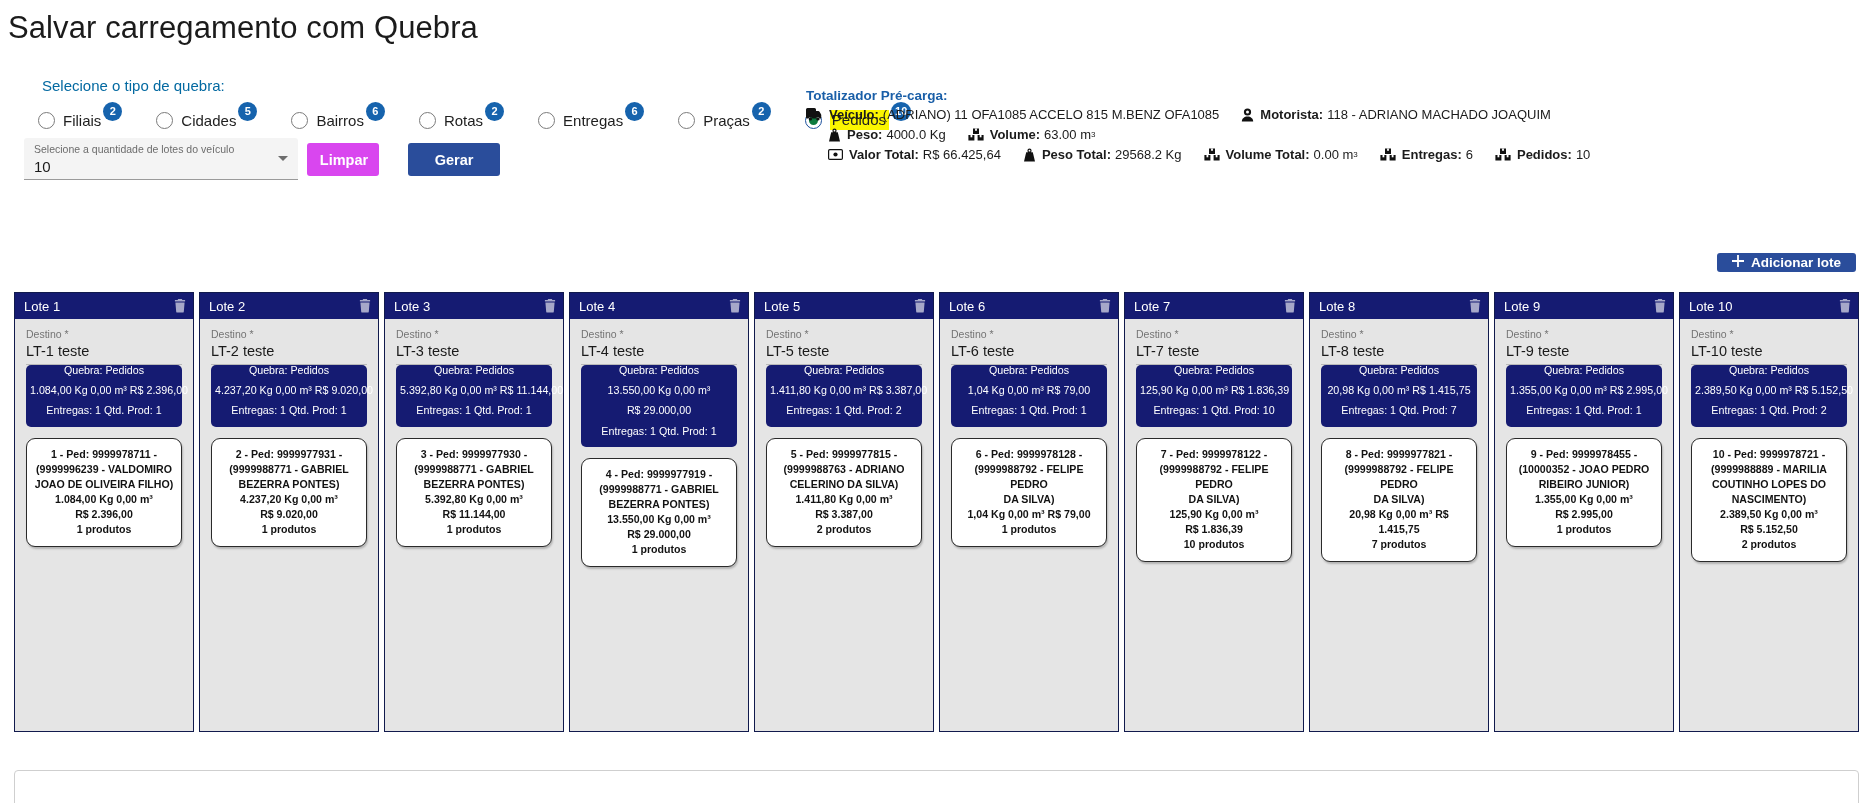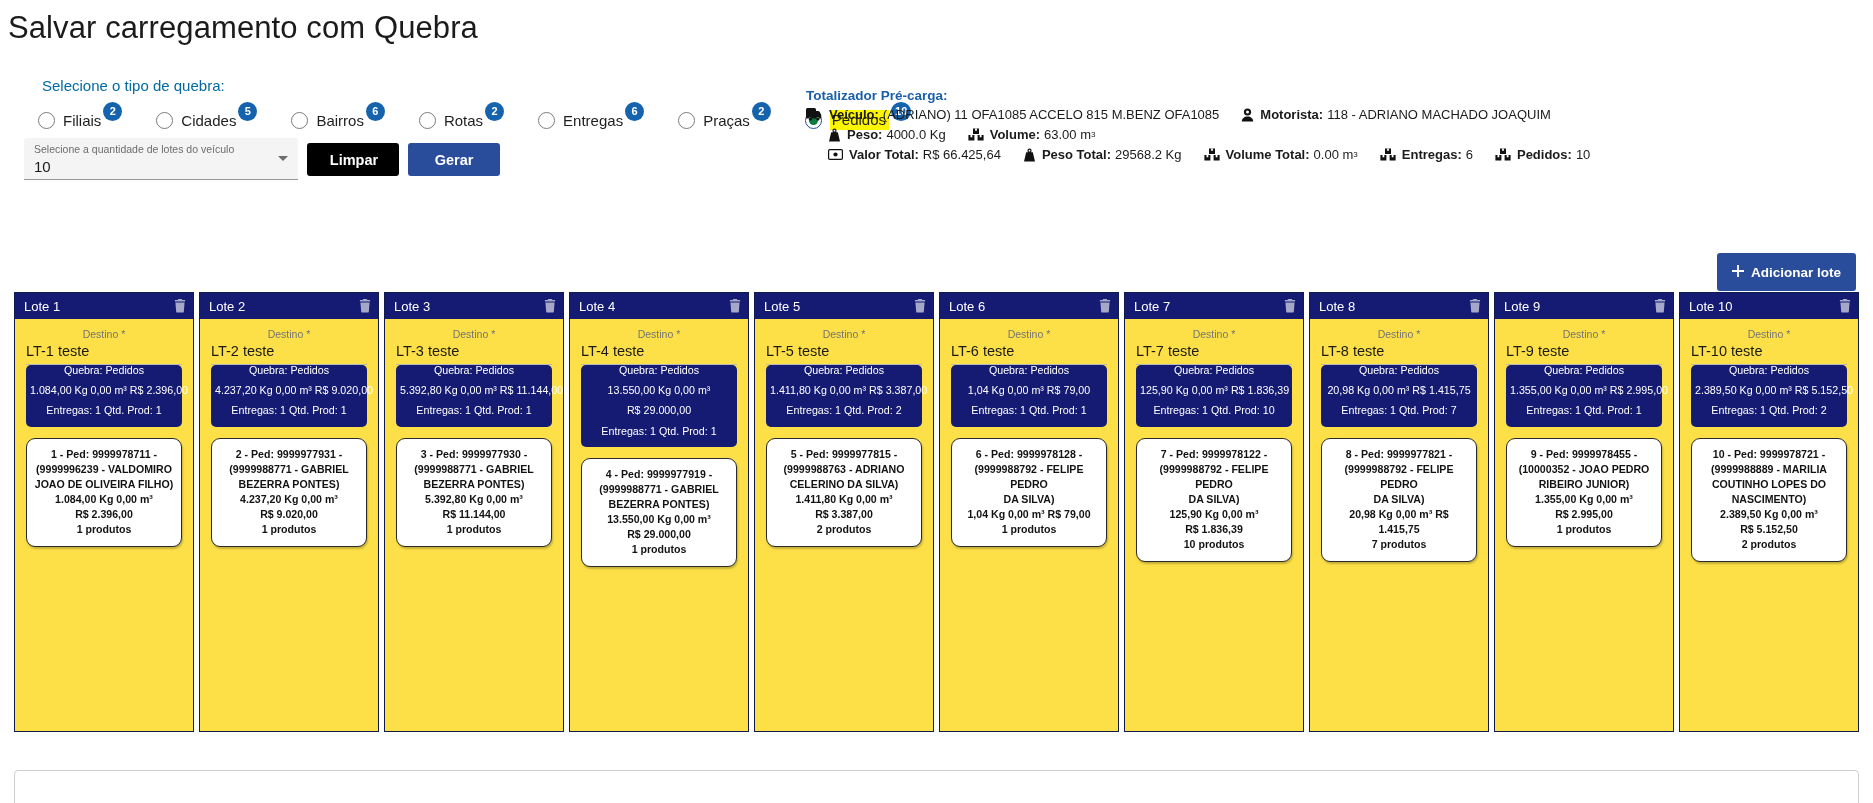--- a/index.html
+++ b/index.html
@@ -70,65 +70,65 @@
     position: absolute; right: 10px; top: 18px;
     width: 0; height: 0; border-left: 5px solid transparent;
     border-right: 5px solid transparent; border-top: 5px solid #6d6d6d;
   }
   .btn {
     position: absolute; top: 143px; height: 33px;
     border: none; border-radius: 3px; color: #fff;
     font-size: 14.5px; font-weight: 600; cursor: pointer;
     font-family: "Liberation Sans", sans-serif;
   }
-  .btn-clear { left: 307px; width: 92px; background: #000000; padding-left: 8px; }
+  .btn-clear { left: 307px; width: 72px; background: #d946ef; padding-left: 8px; }
   .btn-gen   { left: 408px; width: 92px; background: #2a4d9b; }
 
   
   .tot { position: absolute; left: 806px; top: 88px; font-size: 13px; color: #1b1b1b; }
   .tot-title { color: #1a5fa8; font-weight: 700; font-size: 13.5px; margin-bottom: 4px; }
   .tot-line { display: flex; align-items: center; margin-bottom: 5px; white-space: nowrap; }
   .tot-line.indent { padding-left: 22px; }
   .tot-item { display: flex; align-items: center; margin-right: 22px; white-space: nowrap; }
   .tot-item b { font-weight: 700; margin-right: 4px; }
   .ic { display: inline-flex; margin-right: 6px; flex: none; align-items: center; }
   .ic svg { display: block; }
   sup.m3 { font-size: 8px; vertical-align: super; }
 
   
   .btn-add {
     position: absolute; right: 17px; top: 253px;
-    height: 38px; padding: 0 15px; border: none; border-radius: 3px;
+    height: 19px; padding: 0 15px; border: none; border-radius: 3px;
     background: #2a4d9b; color: #fff; font-size: 13.5px; font-weight: 600;
     display: flex; align-items: center; gap: 7px; cursor: pointer;
     font-family: "Liberation Sans", sans-serif;
     margin-left: 16px;
   }
 
   
   .lots {
     position: absolute; left: 14px; top: 292px;
     width: 1845px; height: 440px;
     display: flex; gap: 5px;
     overflow: hidden;
   }
   .lot {
     width: 180px; flex: none;
     border: 1.4px solid #111a4d;
-    background: #fde047;
+    background: #e5e5e5;
     display: flex; flex-direction: column;
   }
   .lot-head {
     height: 26px; background: #151b72; color: #fff;
     display: flex; align-items: center; justify-content: space-between;
     padding: 0 7px 0 9px; font-size: 13px;
   }
   .trash { opacity: .62; cursor: pointer; display: flex; }
   .lot-body { padding: 9px 11px 8px 11px; flex: 1; display: flex; flex-direction: column; }
-  .dest-label { font-size: 10.5px; color: #747474; text-align: center; }
+  .dest-label { font-size: 10.5px; color: #747474; }
   .dest-val {
     font-size: 14.5px; color: #1a1a1a; padding: 3px 0 5px 0;
     border-bottom: 1px solid #b9b9b9; 
   }
   .summary {
     background: #151b72; color: #fff; border-radius: 5px;
     padding: 0 4px 10px 4px; text-align: center;
     font-size: 10.7px; line-height: 1.05;
   }
   .summary .r { margin-bottom: 9px; white-space: nowrap; }

